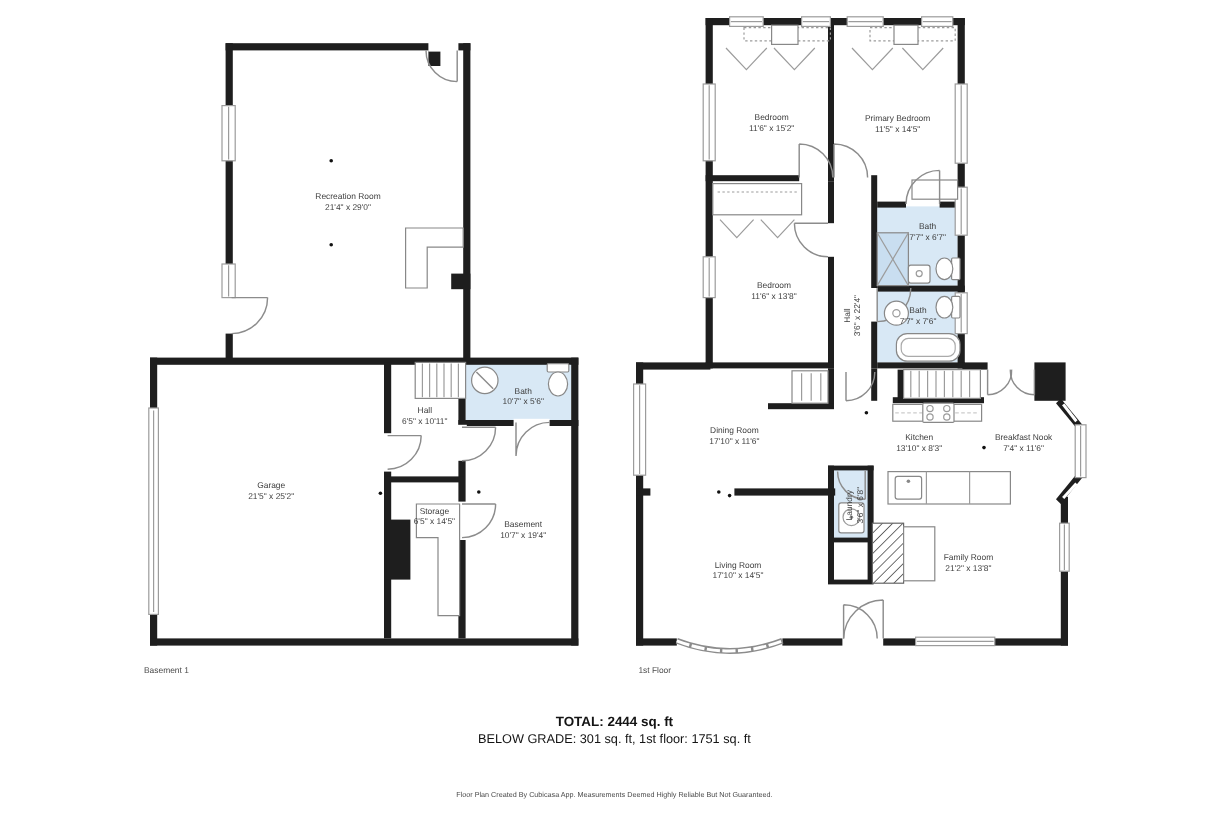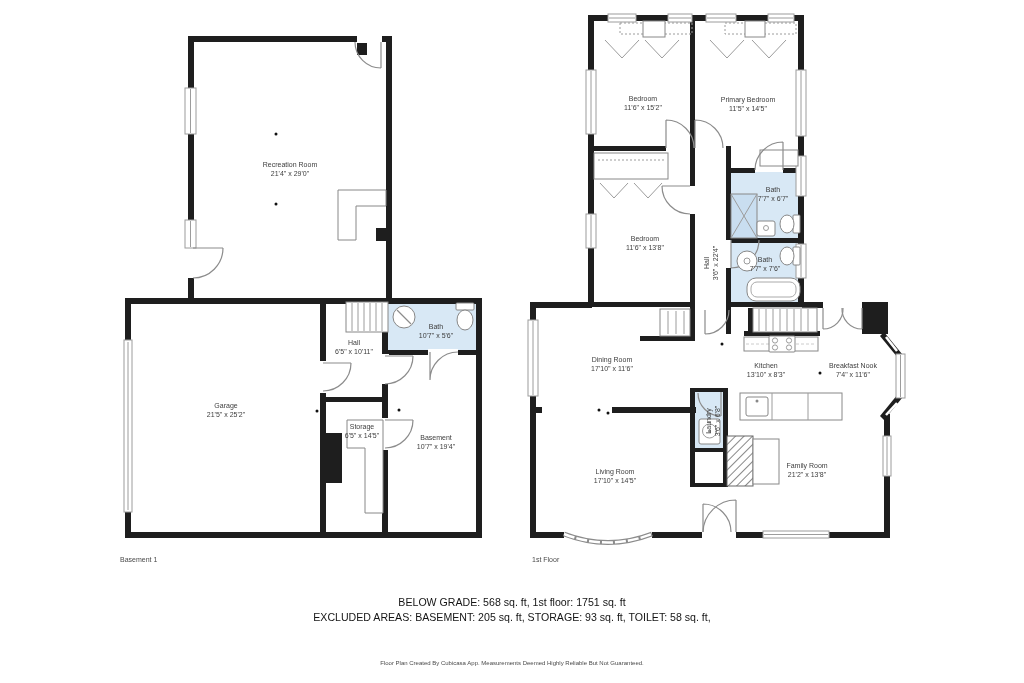--- a/index.html
+++ b/index.html
@@ -403,18 +403,18 @@
 </div>
 <div class="rlabel" style="left:807px;top:470px">
   <div>Family Room</div>
   <div>21'2" x 13'8"</div>
 </div>
 
 <div class="flabel" style="left:120px;top:556px">Basement 1</div>
 <div class="flabel" style="left:532px;top:556px">1st Floor</div>
 
 <div id="summary">
-  <div class="s2">BELOW GRADE: 568 sq. ft, 1st floor: 1751 sq. ft</div>
-  <div class="s2">EXCLUDED AREAS: BASEMENT: 205 sq. ft, STORAGE: 93 sq. ft, TOILET: 58 sq. ft,</div>
+  <div class="s1">TOTAL: 2444 sq. ft</div>
+  <div class="s2">BELOW GRADE: 301 sq. ft, 1st floor: 1751 sq. ft</div>
 </div>
 <div id="footnote">Floor Plan Created By Cubicasa App. Measurements Deemed Highly Reliable But Not Guaranteed.</div>
 
 </div>
 
 </body></html>

